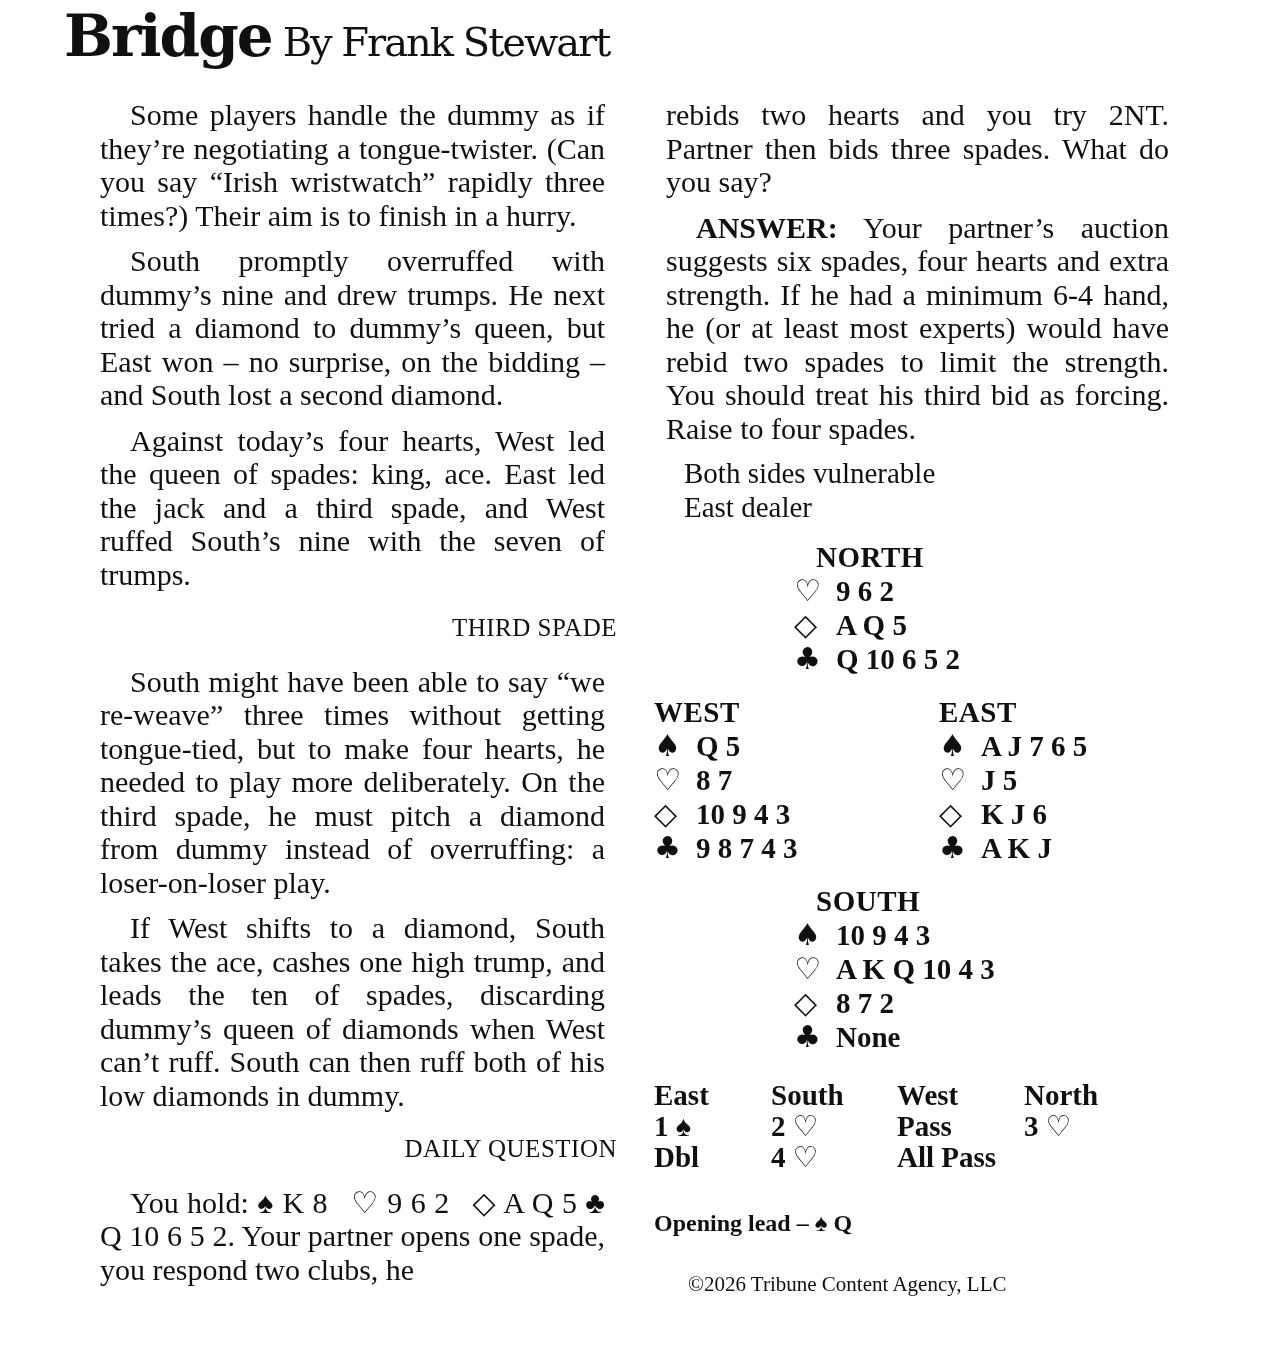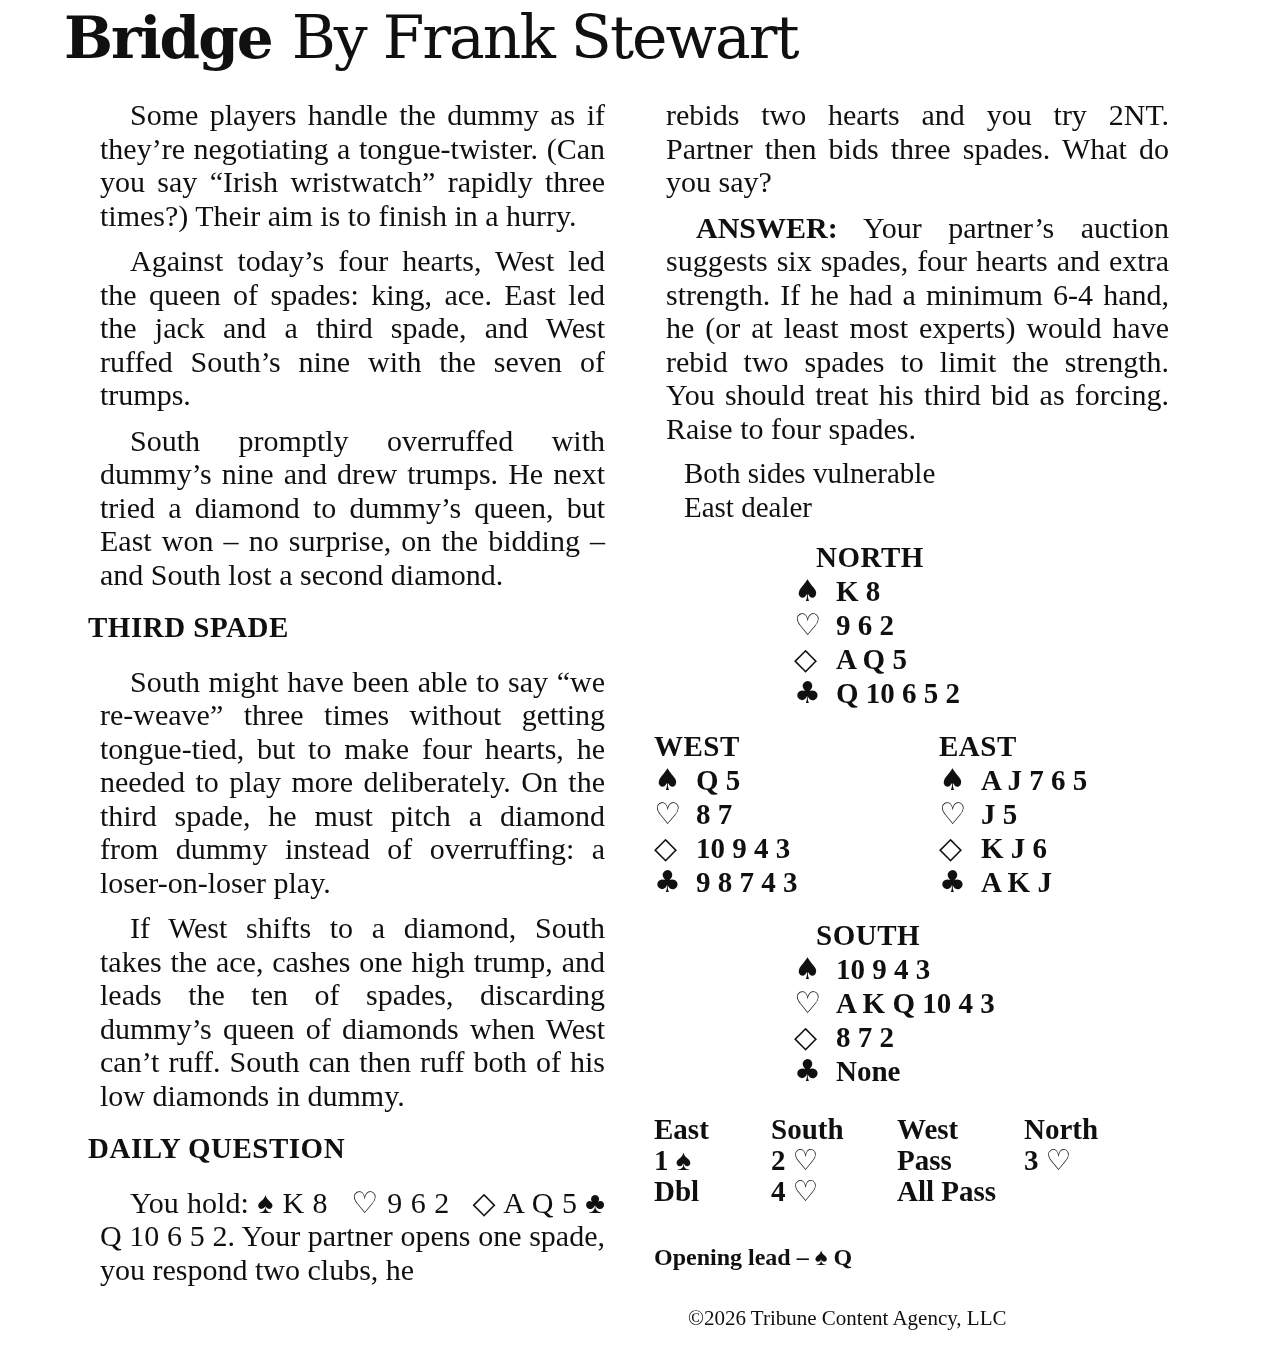--- a/index.html
+++ b/index.html
@@ -15,23 +15,23 @@
   .masthead { position: absolute; left: 64px; top: 2px; white-space: nowrap; }
   .masthead .title {
     font-family: "DejaVu Serif", serif;
     font-weight: 700;
     font-size: 58px;
     letter-spacing: -2px;
   }
   .masthead .byline {
     font-family: "DejaVu Serif", serif;
     font-weight: 400;
-    font-size: 60px;
+    font-size: 40px;
     letter-spacing: -2px;
-    margin-left: 20px;
+    margin-left: 11px;
   }
 
   
   .col { position: absolute; top: 86px; }
   .col1 { left: 88px;  width: 529px; }
   .col2 { left: 654px; width: 527px; }
 
   p.body {
     margin: 12px;
     font-size: 30px;
@@ -43,24 +43,24 @@
   p.plain {
     margin: 0;
     font-size: 29px;
     line-height: 33.5px;
     text-indent: 30px;
   }
   .b { font-weight: bold; }
 
   h2.sect {
     margin: 20px 0;
-    font-size: 29px;
+    font-size: 25px;
     line-height: 33.5px;
-    text-align: left;
-    font-weight: bold;
+    text-align: right;
+    font-weight: normal;
     letter-spacing: 0.5px;
   }
 
   
   .hand { font-weight: bold; font-size: 29px; line-height: 33px; }
   .hand .hlabel { margin-left: 22px; letter-spacing: 0.5px; }
   .srow { white-space: nowrap; }
   .sym {
     display: inline-block;
     width: 42px;
@@ -103,38 +103,37 @@
 <body>
 
 <div class="page">
 
   <header class="masthead">
     <span class="title">Bridge</span><span class="byline">By Frank Stewart</span>
   </header>
 
   <div class="col col1">
     <p class="body">Some players handle the dummy as if they’re negotiating a tongue-twister. (Can you say “Irish wristwatch” rapidly three times?) Their aim is to finish in a hurry.</p>
+    <p class="body">South promptly overruffed with dummy’s nine and drew trumps. He next tried a diamond to dummy’s queen, but East won – no surprise, on the bidding – and South lost a second diamond.</p>
     <p class="body">Against today’s four hearts, West led the queen of spades: king, ace. East led the jack and a third spade, and West ruffed South’s nine with the seven of trumps.</p>
-    <p class="body">South promptly overruffed with dummy’s nine and drew trumps. He next tried a diamond to dummy’s queen, but East won – no surprise, on the bidding – and South lost a second diamond.</p>
     <h2 class="sect">THIRD SPADE</h2>
     <p class="body">South might have been able to say “we re-weave” three times without getting tongue-tied, but to make four hearts, he needed to play more deliberately. On the third spade, he must pitch a diamond from dummy instead of overruffing: a loser-on-loser play.</p>
     <p class="body">If West shifts to a diamond, South takes the ace, cashes one high trump, and leads the ten of spades, discarding dummy’s queen of diamonds when West can’t ruff. South can then ruff both of his low diamonds in dummy.</p>
     <h2 class="sect">DAILY QUESTION</h2>
     <p class="body">You hold: ♠ K 8  ♡ 9 6 2  ◇ A Q 5 ♣ Q 10 6 5 2. Your partner opens one spade, you respond two clubs, he</p>
   </div>
 
   <div class="col col2">
     <p class="body cont">rebids two hearts and you try 2NT. Partner then bids three spades. What do you say?</p>
     <p class="body"><span class="b">ANSWER:</span><span> Your partner’s auction suggests six spades, four hearts and extra strength. If he had a minimum 6-4 hand, he (or at least most experts) would have rebid two spades to limit the strength. You should treat his third bid as forcing. Raise to four spades.</span></p>
     <p class="plain">Both sides vulnerable</p>
     <p class="plain">East dealer</p>
 
     <div class="hand north">
       <div class="hlabel">NORTH</div>
-      <div class="srow"><span class="sym">♠</span><span>K 8</span></div>
       <div class="srow"><span class="sym">♡</span><span>9 6 2</span></div>
       <div class="srow"><span class="sym">◇</span><span>A Q 5</span></div>
       <div class="srow"><span class="sym">♣</span><span>Q 10 6 5 2</span></div>
     </div>
 
     <div class="ew-wrap">
       <div class="hand west">
         <div class="hlabel" style="margin-left:0">WEST</div>
         <div class="srow"><span class="sym">♠</span><span>Q 5</span></div>
         <div class="srow"><span class="sym">♡</span><span>8 7</span></div>

